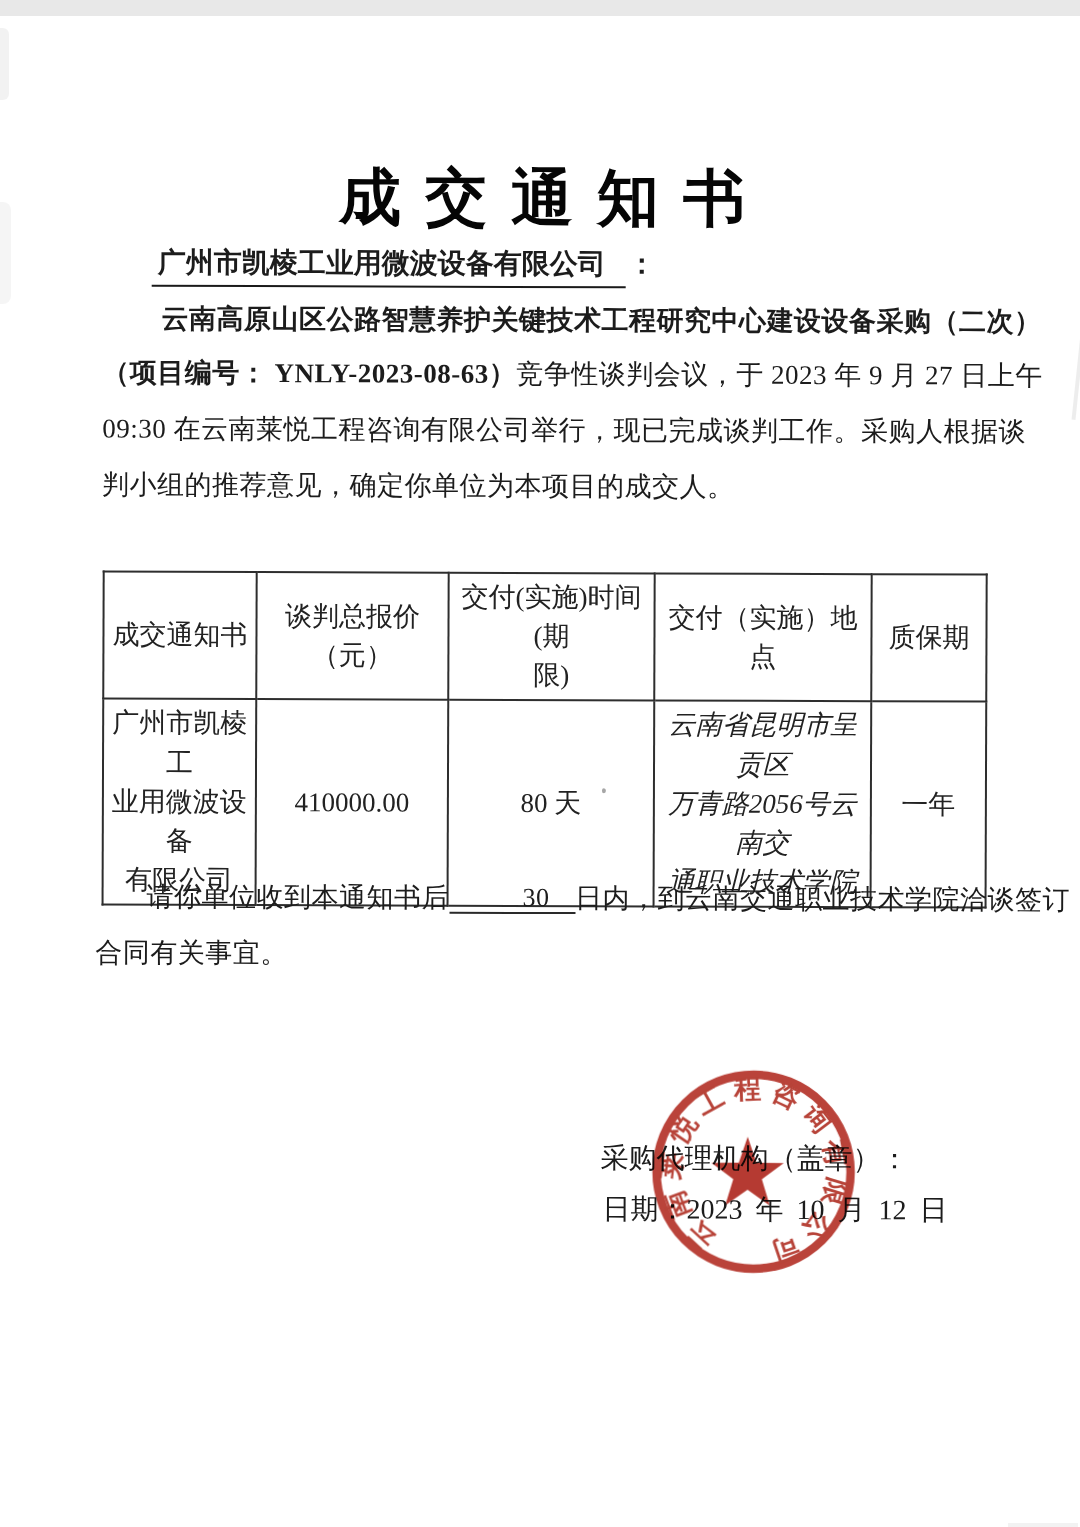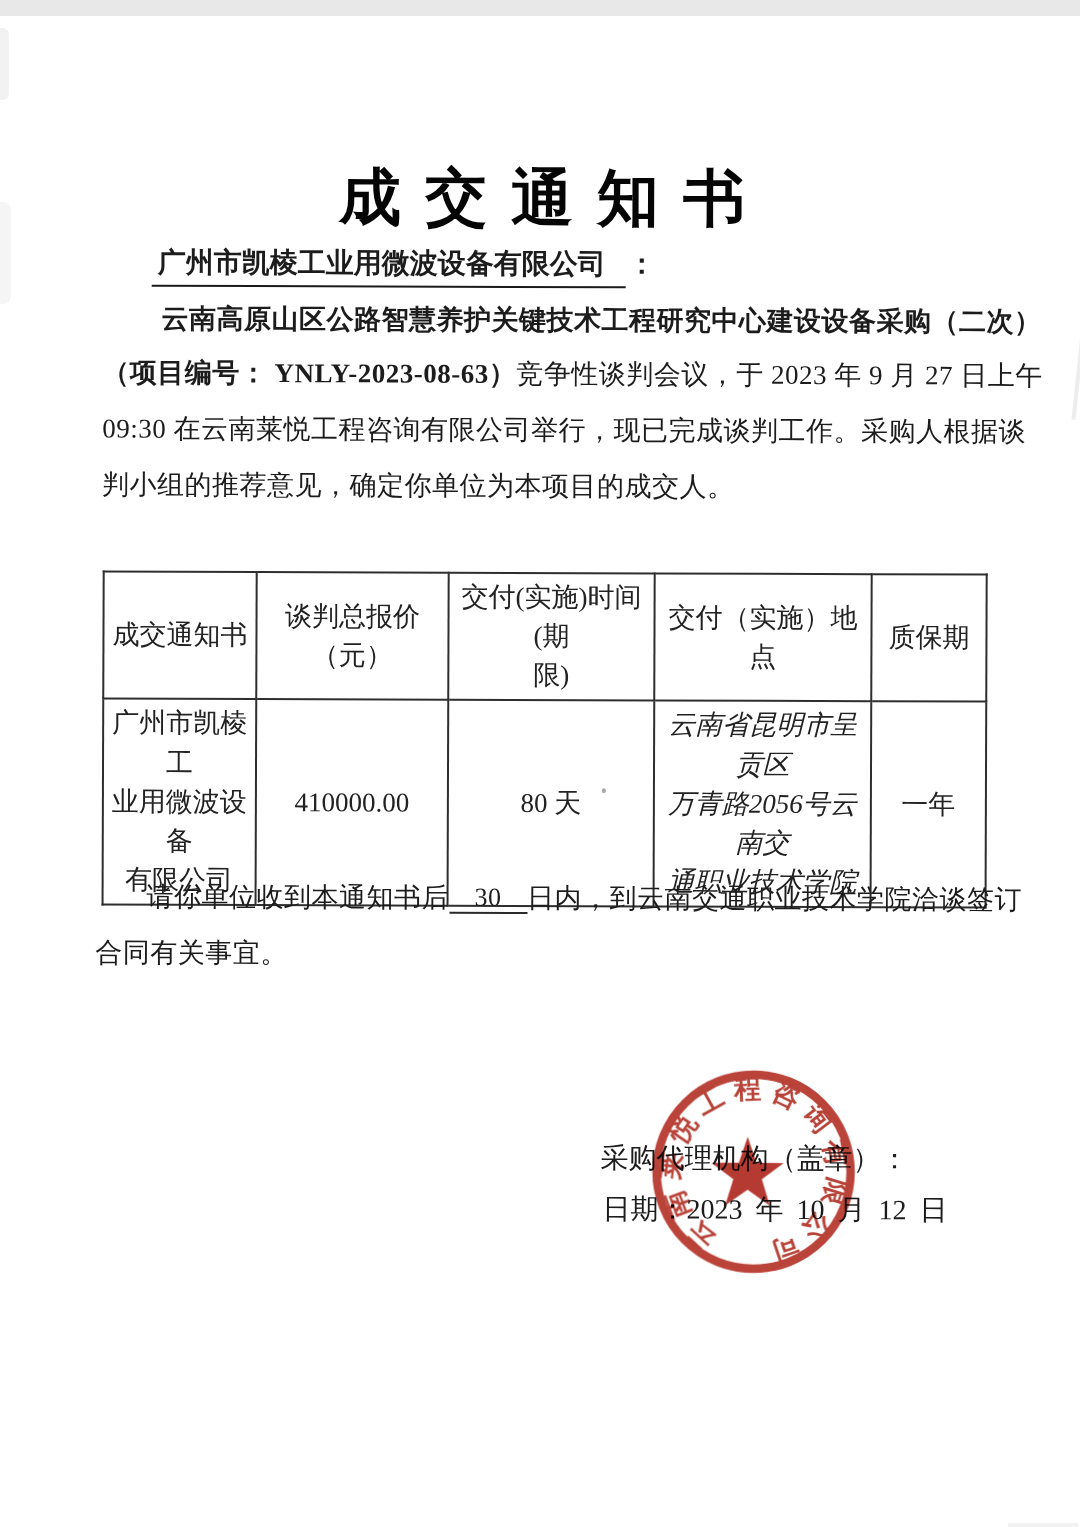--- a/index.html
+++ b/index.html
@@ -56,20 +56,21 @@
   td.unit-cell{font-size:26px;}
   td.place-cell{font-size:26px;line-height:1.55;font-style:italic;}
 
   .p2l1{top:866px;left:147px;}
   .p2l2{top:922px;left:96px;}
   .blank{
     display:inline-block;width:78px;text-align:center;
     border-bottom:2.5px solid #2a2a2a;
     font-size:26px;line-height:1.1;
     vertical-align:bottom;
+    padding-left:48px;
   }
 
   .sig1{top:1123px;left:602px;font-size:28px;white-space:nowrap;}
   .sig2{top:1174px;left:604px;font-size:28px;white-space:nowrap;word-spacing:6px;}
 
   .seal{
     left:643px;top:1043px;width:224px;height:224px;
     mix-blend-mode:multiply;
     opacity:0.93;
     filter:blur(0.4px);

